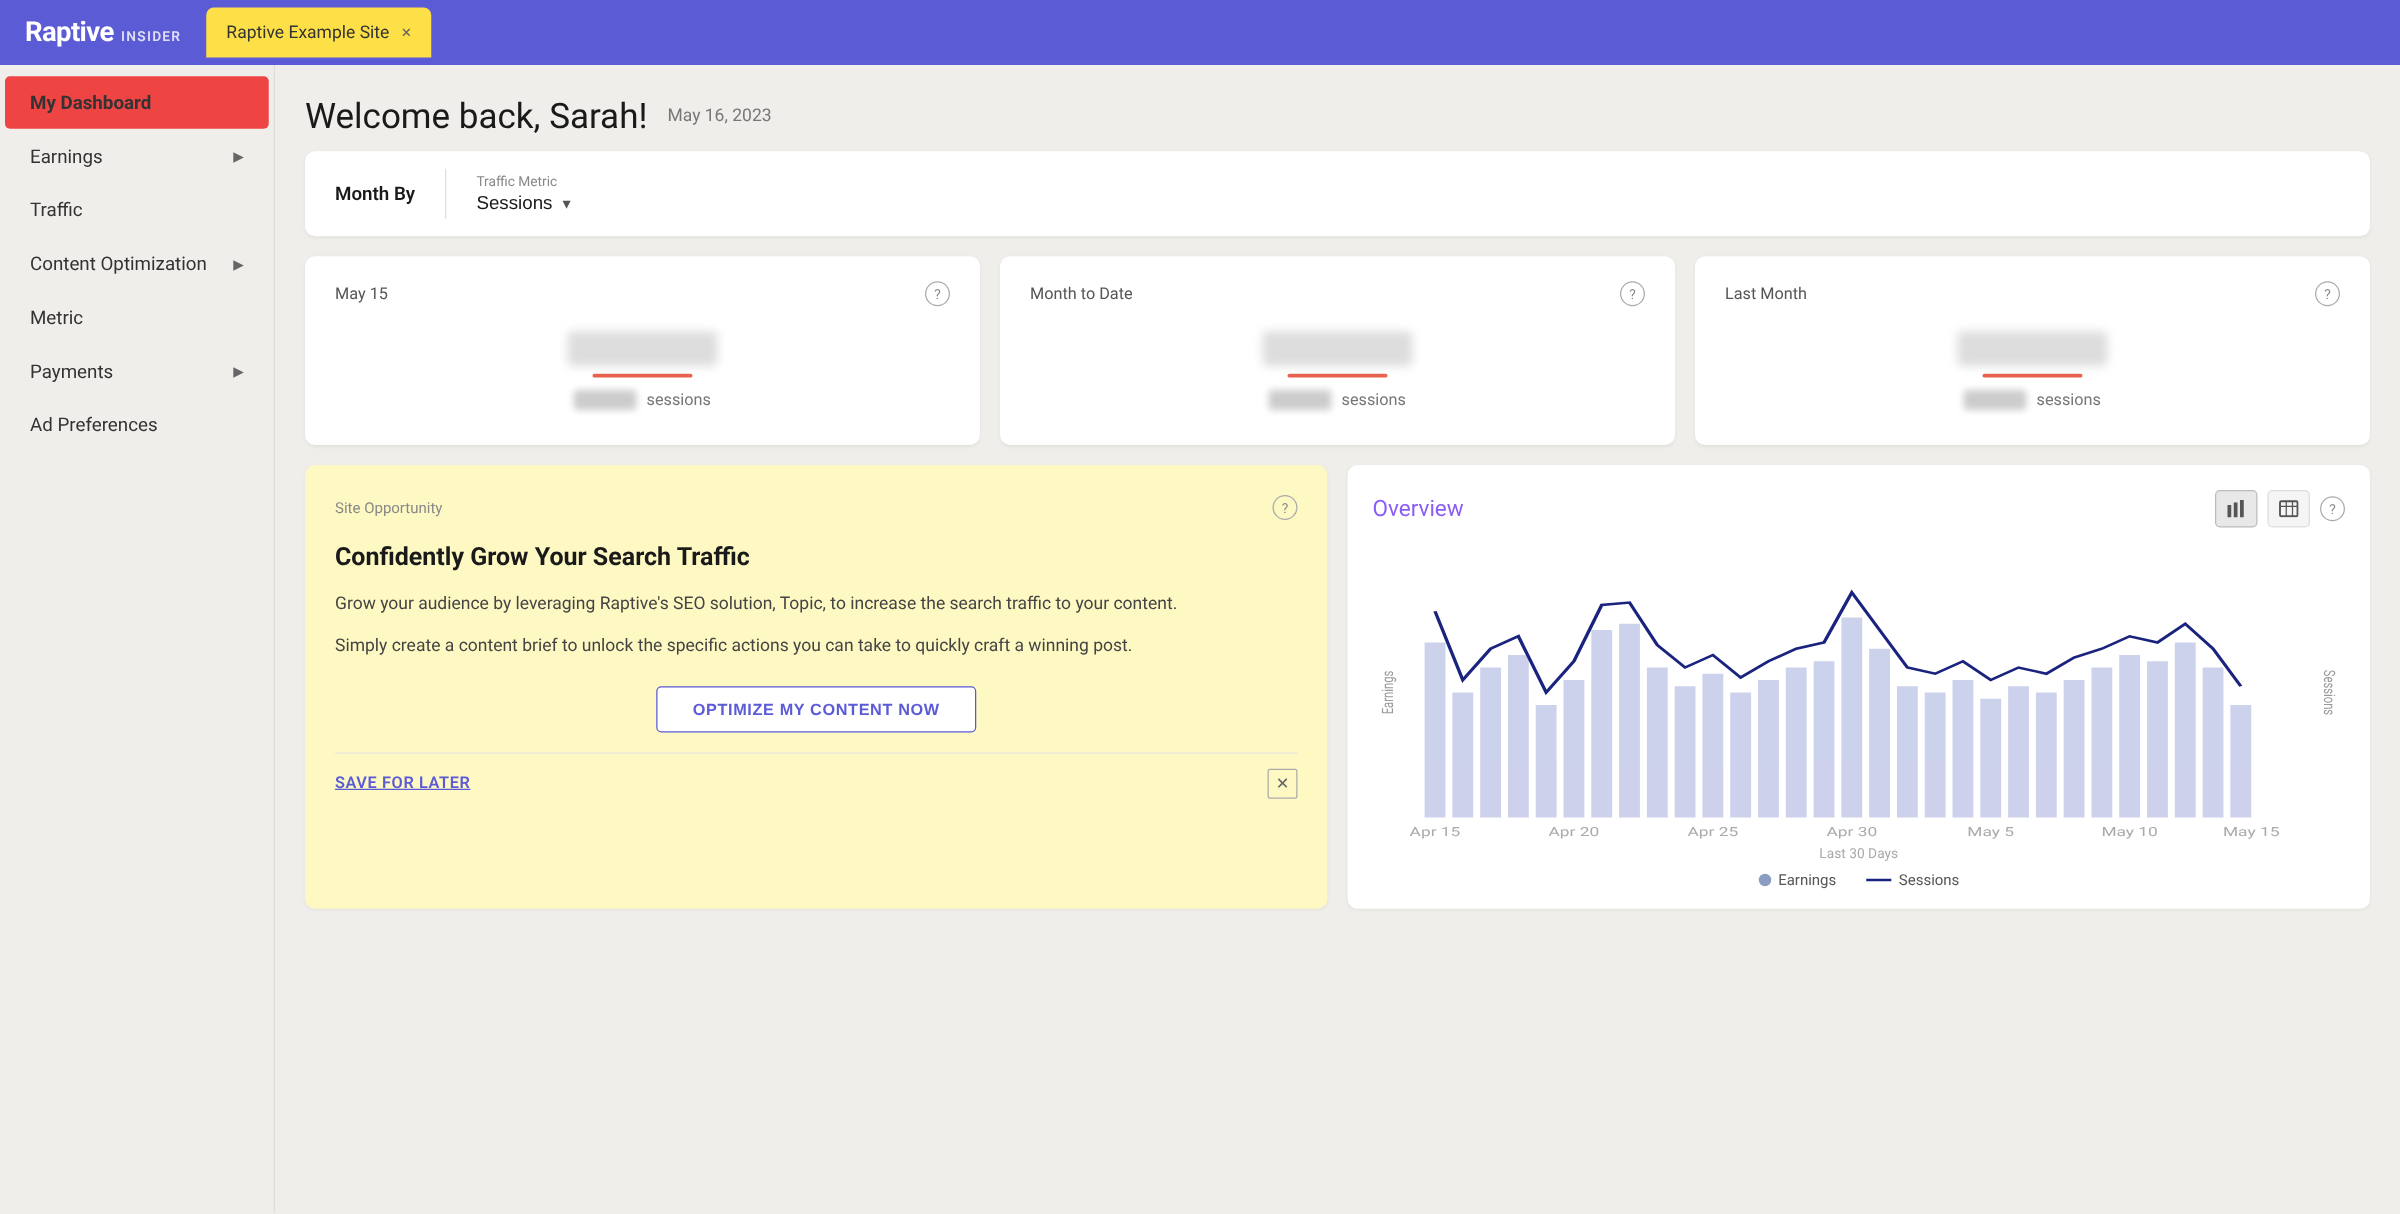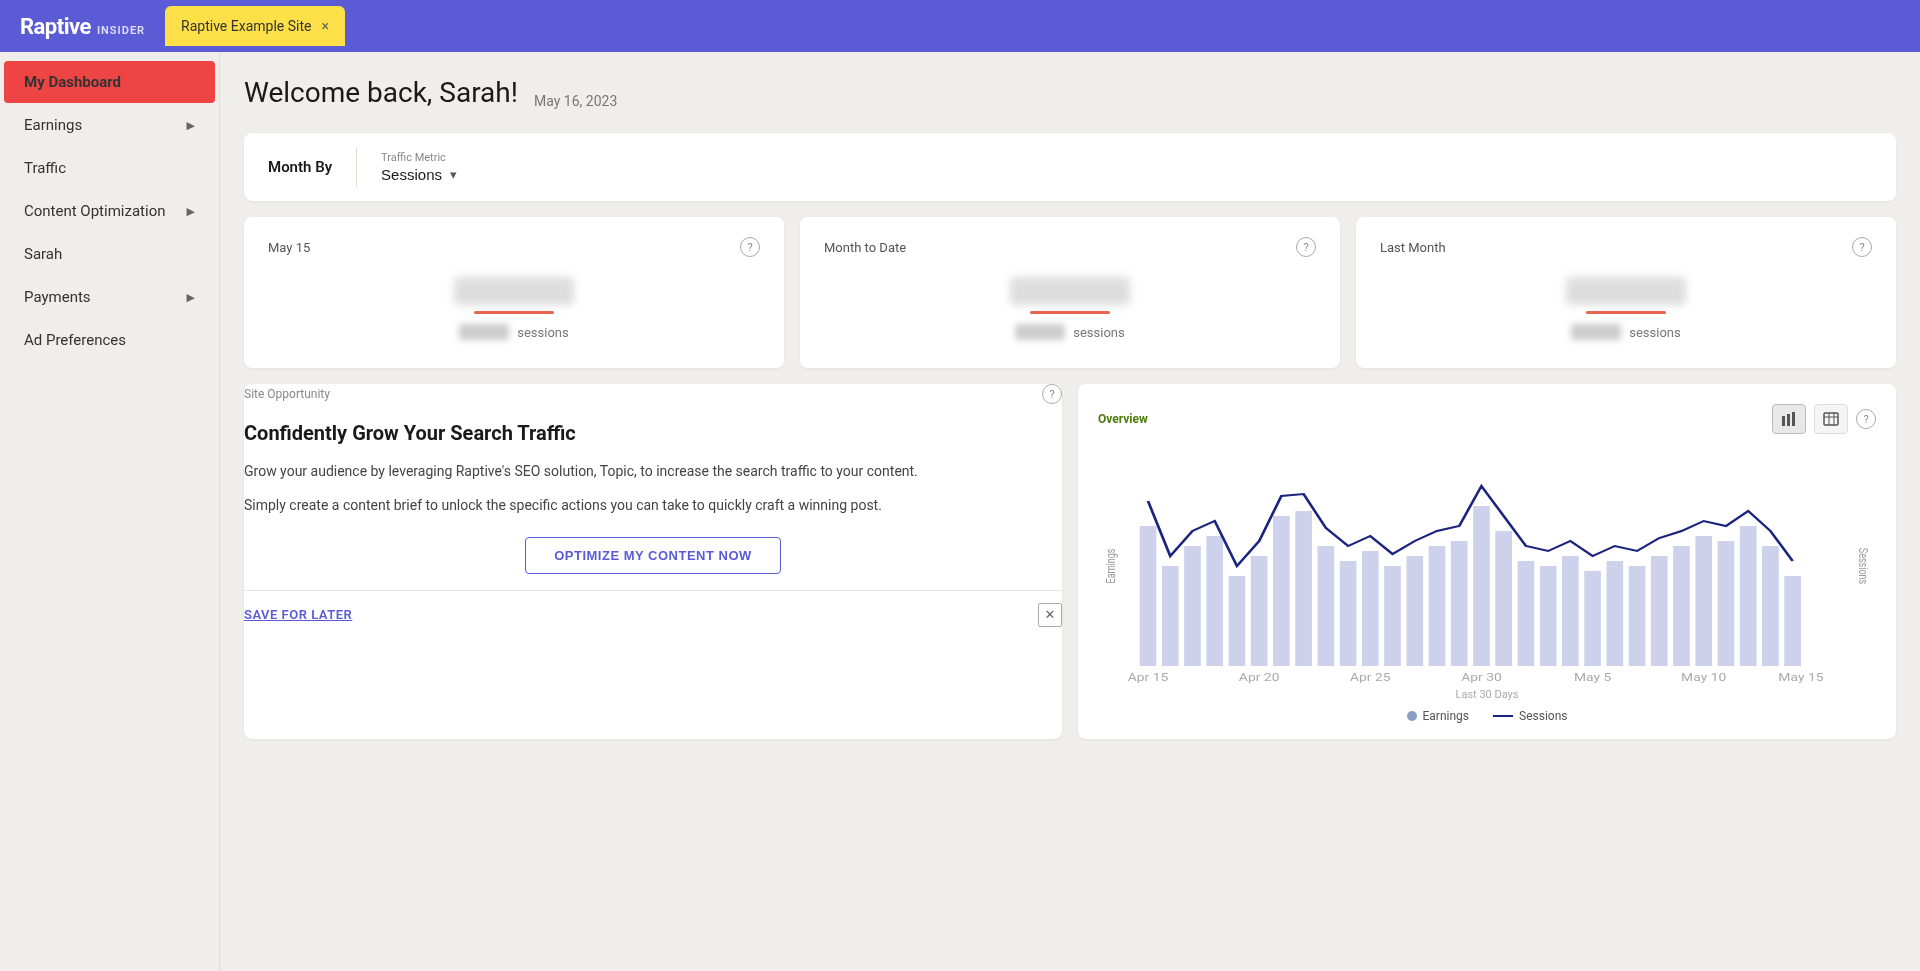--- a/index.html
+++ b/index.html
@@ -88,23 +88,23 @@
     
     .content {
       flex: 1;
       overflow-y: auto;
       padding: 24px 24px 20px 24px;
       background: #f0eeeb;
     }
 
     .welcome-row {
       display: flex;
-      align-items: flex-end;
+      align-items: center;
       gap: 16px;
-      margin-bottom: 24px;
+      margin-bottom: 12px;
     }
     .welcome-title {
       font-size: 28px;
       font-weight: 400;
       color: #1a1a1a;
     }
     .welcome-date {
       font-size: 14px;
       color: #777;
     }
@@ -227,22 +227,23 @@
 
     
     .bottom-row {
       display: grid;
       grid-template-columns: 1fr 1fr;
       gap: 16px;
     }
 
     
     .opportunity-card {
-      background: #ffffff;
+      background: #fef9c3;
       border-radius: 8px;
+      padding: 24px;
       box-shadow: 0 1px 3px rgba(0,0,0,0.06);
     }
     .opp-header {
       display: flex;
       justify-content: space-between;
       align-items: center;
       margin-bottom: 16px;
     }
     .opp-label {
       font-size: 12px;
@@ -318,23 +319,23 @@
       padding: 20px 20px 16px;
       box-shadow: 0 1px 3px rgba(0,0,0,0.06);
     }
     .overview-header {
       display: flex;
       justify-content: space-between;
       align-items: center;
       margin-bottom: 12px;
     }
     .overview-title {
-      font-size: 12px;
-      color: #4d7c0f;
-      font-weight: 700;
+      font-size: 18px;
+      color: #8b5cf6;
+      font-weight: 400;
     }
     .overview-actions {
       display: flex;
       align-items: center;
       gap: 8px;
     }
     .chart-icon-btn {
       width: 34px;
       height: 30px;
       display: flex;
@@ -417,21 +418,21 @@
         <span class="sidebar-chevron">▶</span>
       </div>
       <div class="sidebar-item">
         <span>Traffic</span>
       </div>
       <div class="sidebar-item">
         <span>Content Optimization</span>
         <span class="sidebar-chevron">▶</span>
       </div>
       <div class="sidebar-item">
-        <span>Sarah</span>
+        <span>Metric</span>
       </div>
       <div class="sidebar-item">
         <span>Payments</span>
         <span class="sidebar-chevron">▶</span>
       </div>
       <div class="sidebar-item">
         <span>Ad Preferences</span>
       </div>
     </nav>
 

